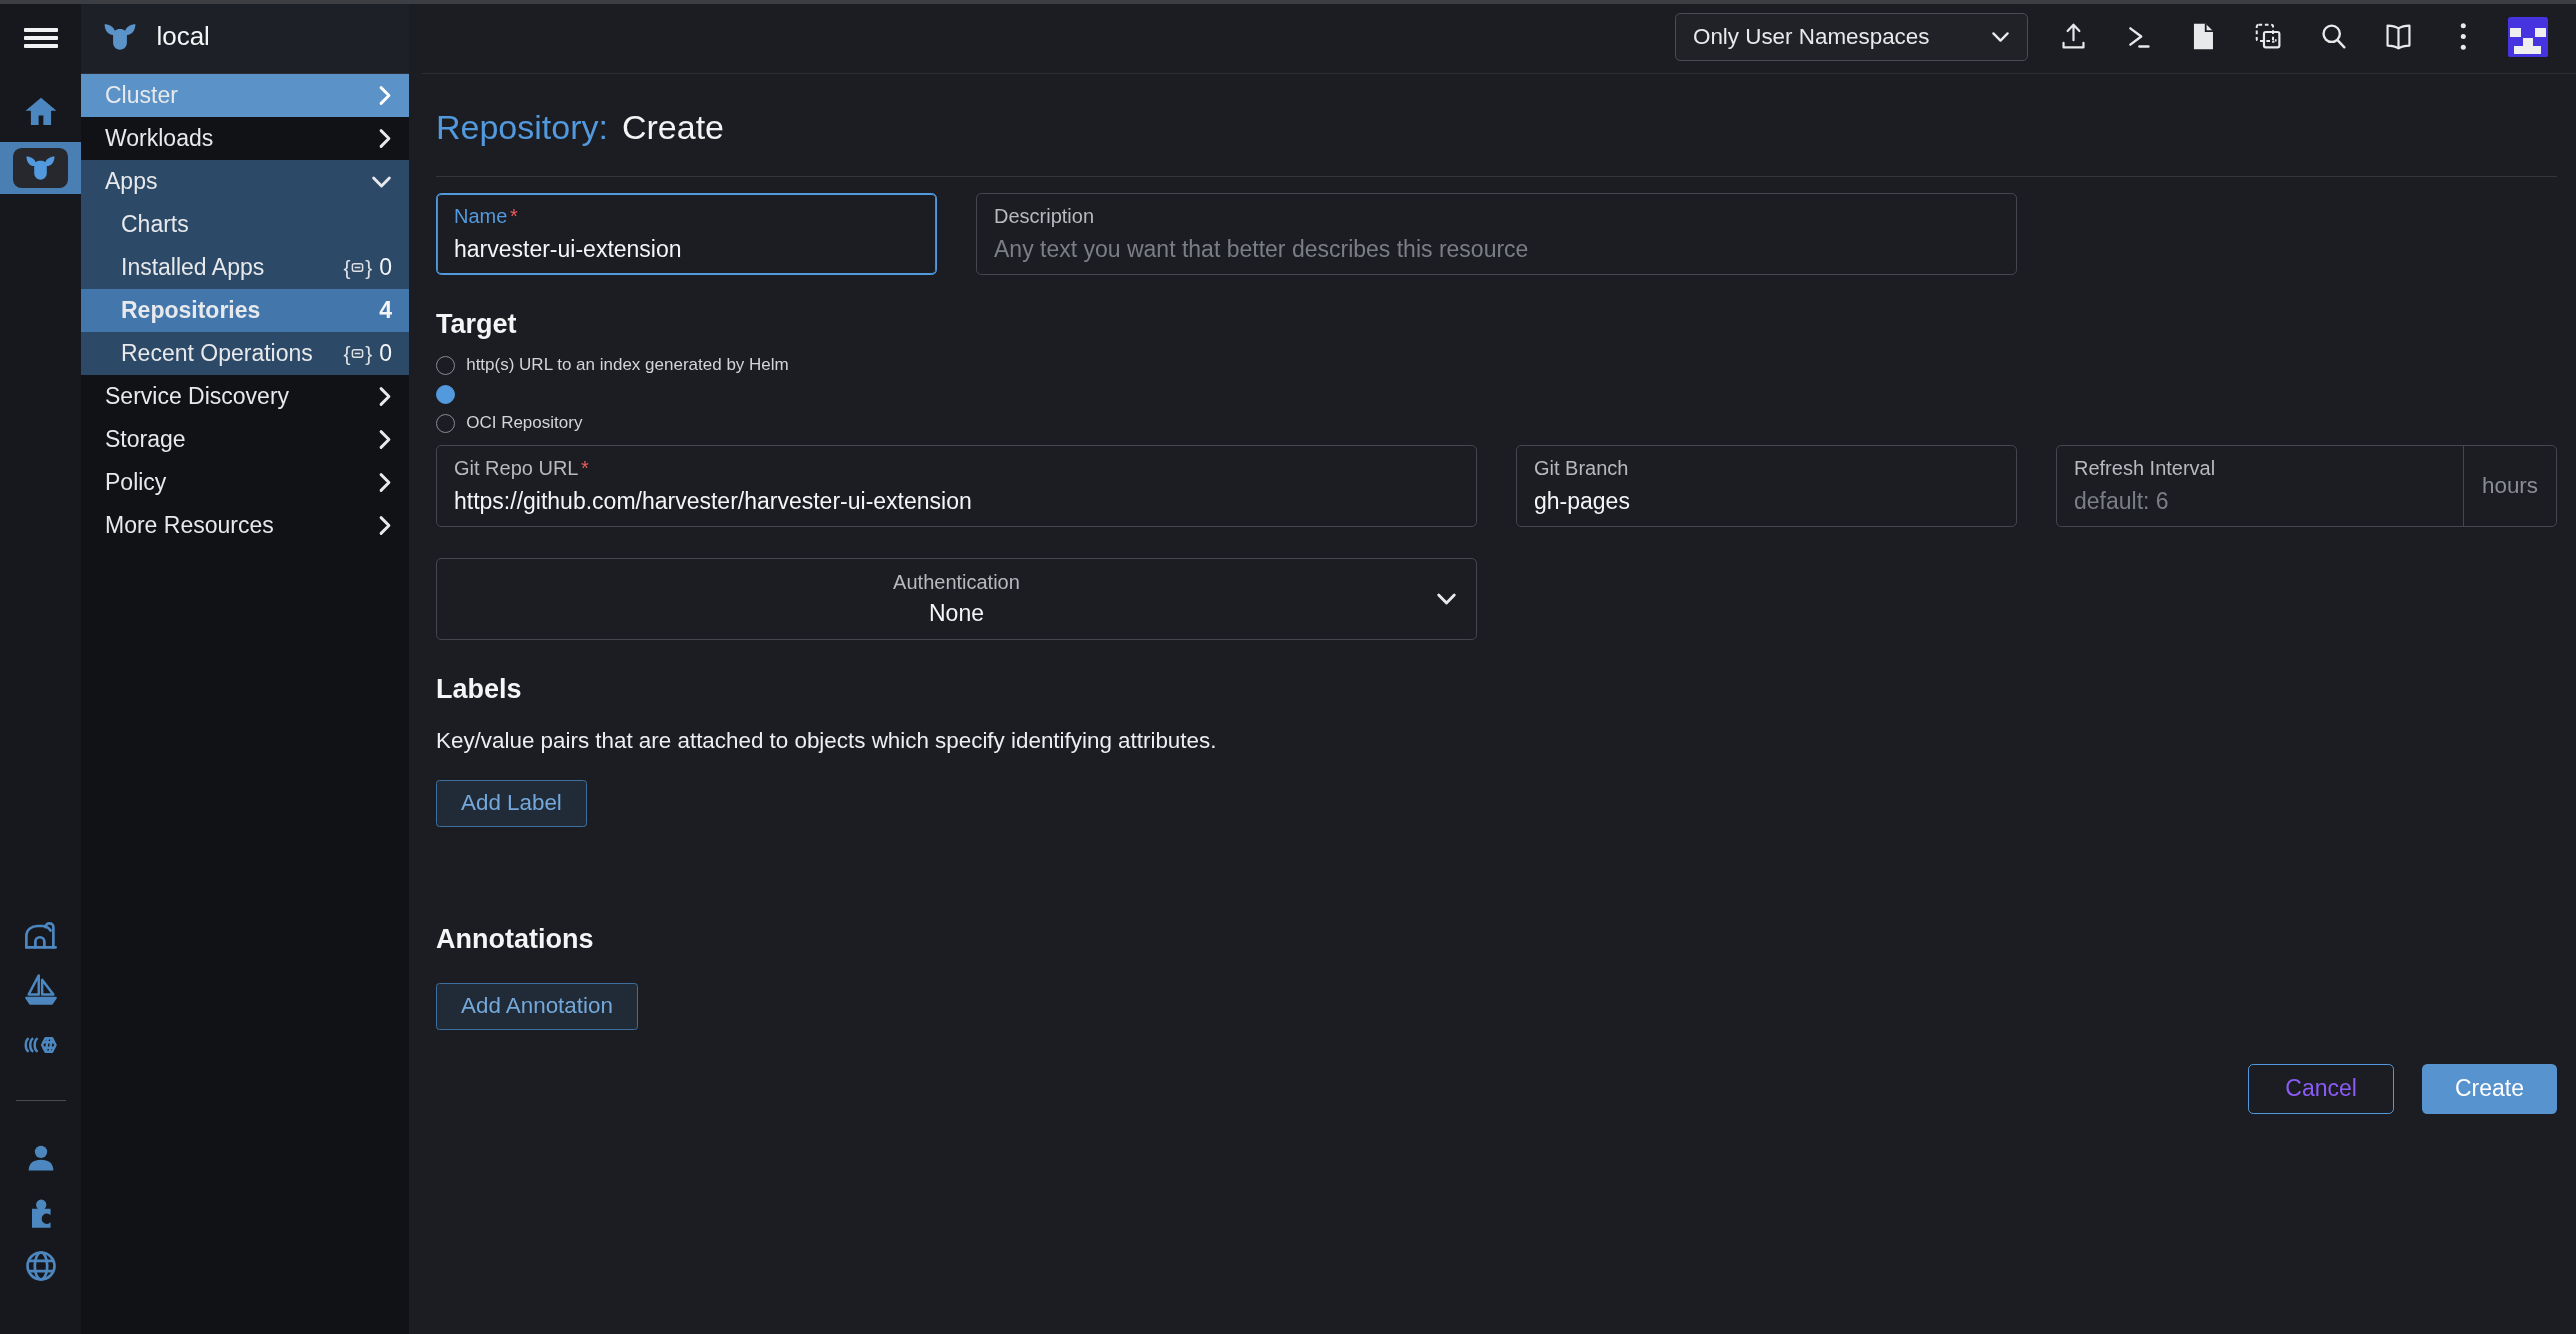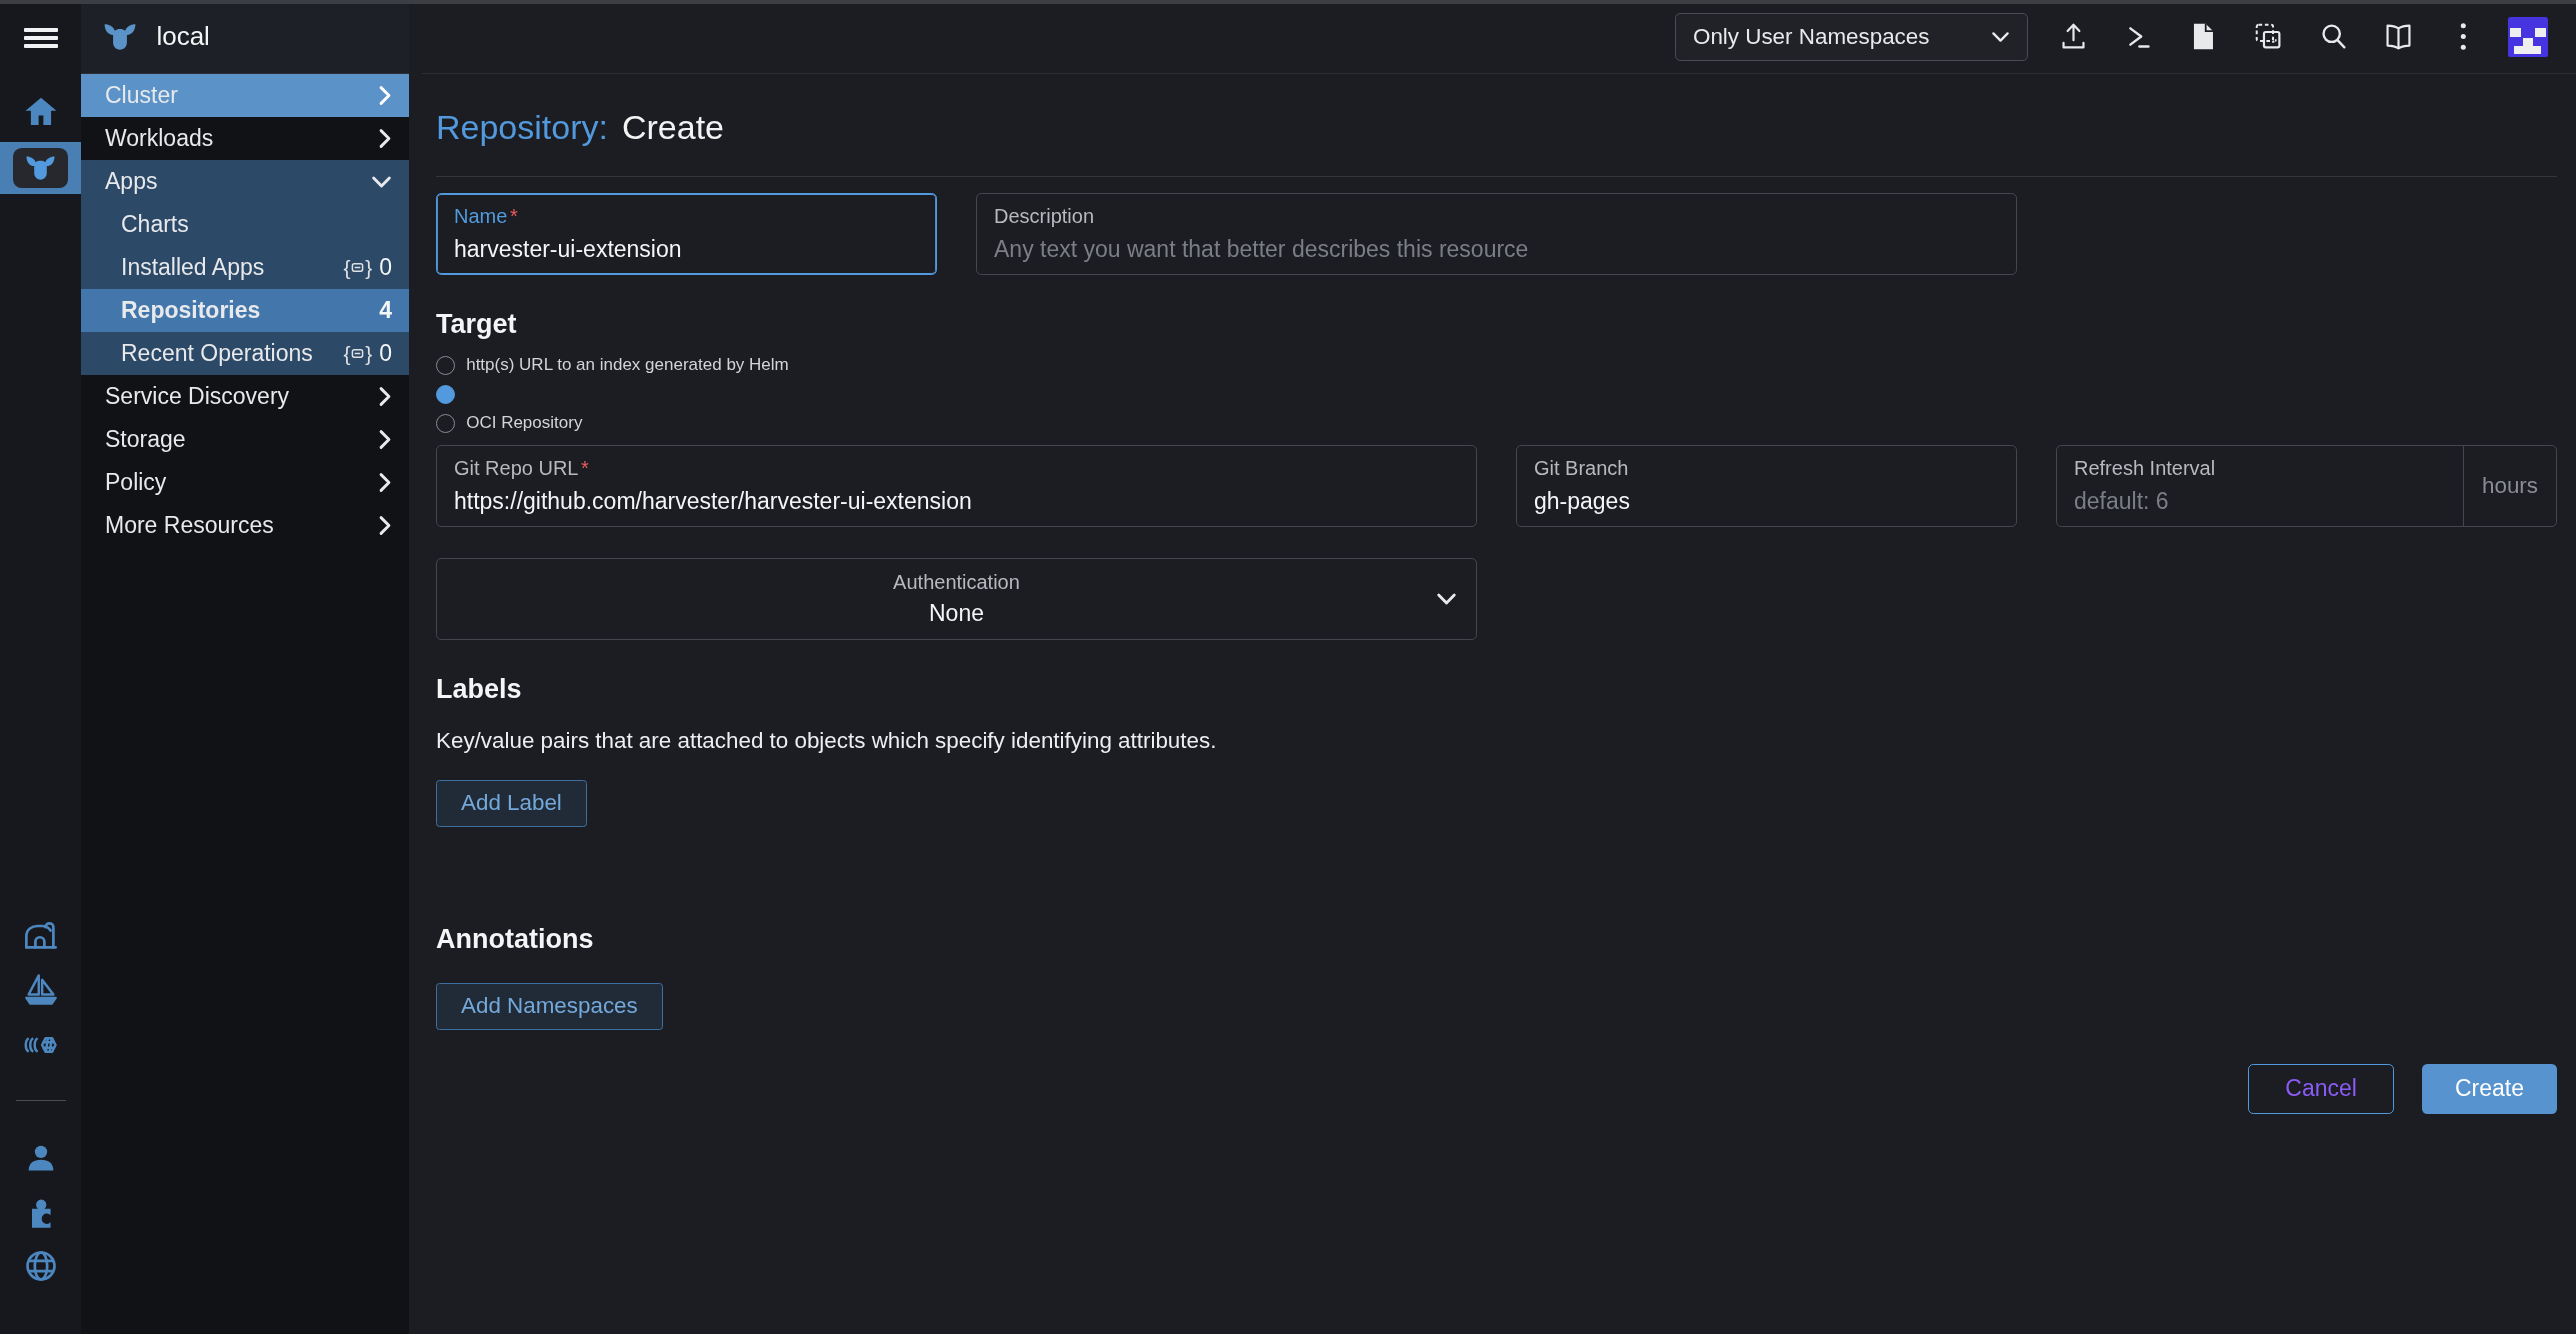--- a/index.html
+++ b/index.html
@@ -390,21 +390,21 @@
             <path d="M2 2 l6 6 6-6" fill="none" stroke="#e8e9eb" stroke-width="2.2" stroke-linecap="round" stroke-linejoin="round"></path>
           </svg>
       </div>
     </div>
 
     <h2 class="section-h">Labels</h2>
     <p class="labels-desc">Key/value pairs that are attached to objects which specify identifying attributes.</p>
     <button class="add-btn">Add Label</button>
 
     <h2 class="section-h annotations-h">Annotations</h2>
-    <button class="add-btn" style="margin-top:28px;">Add Namespaces</button>
+    <button class="add-btn" style="margin-top:28px;">Add Annotation</button>
 
     <div class="actions">
       <button class="btn-cancel">Cancel</button>
       <button class="btn-create">Create</button>
     </div>
   </main>
 </div>
 
 
 </body></html>

